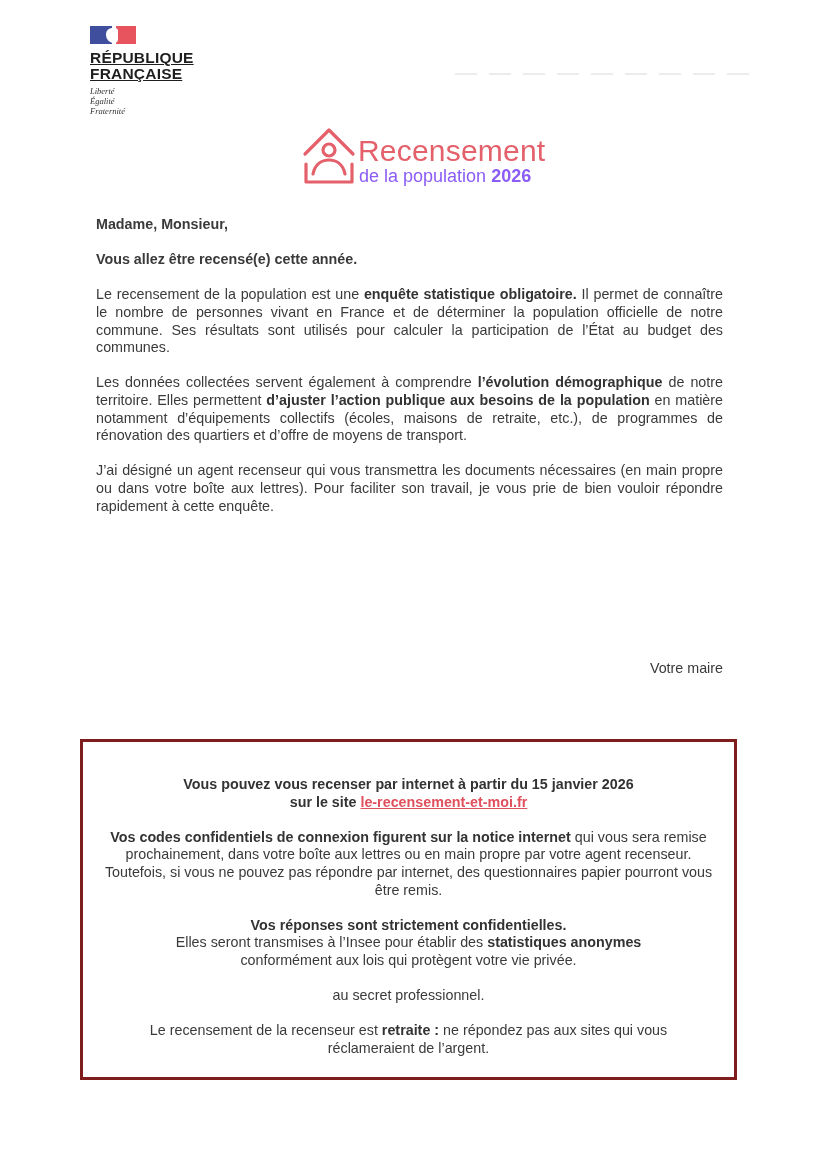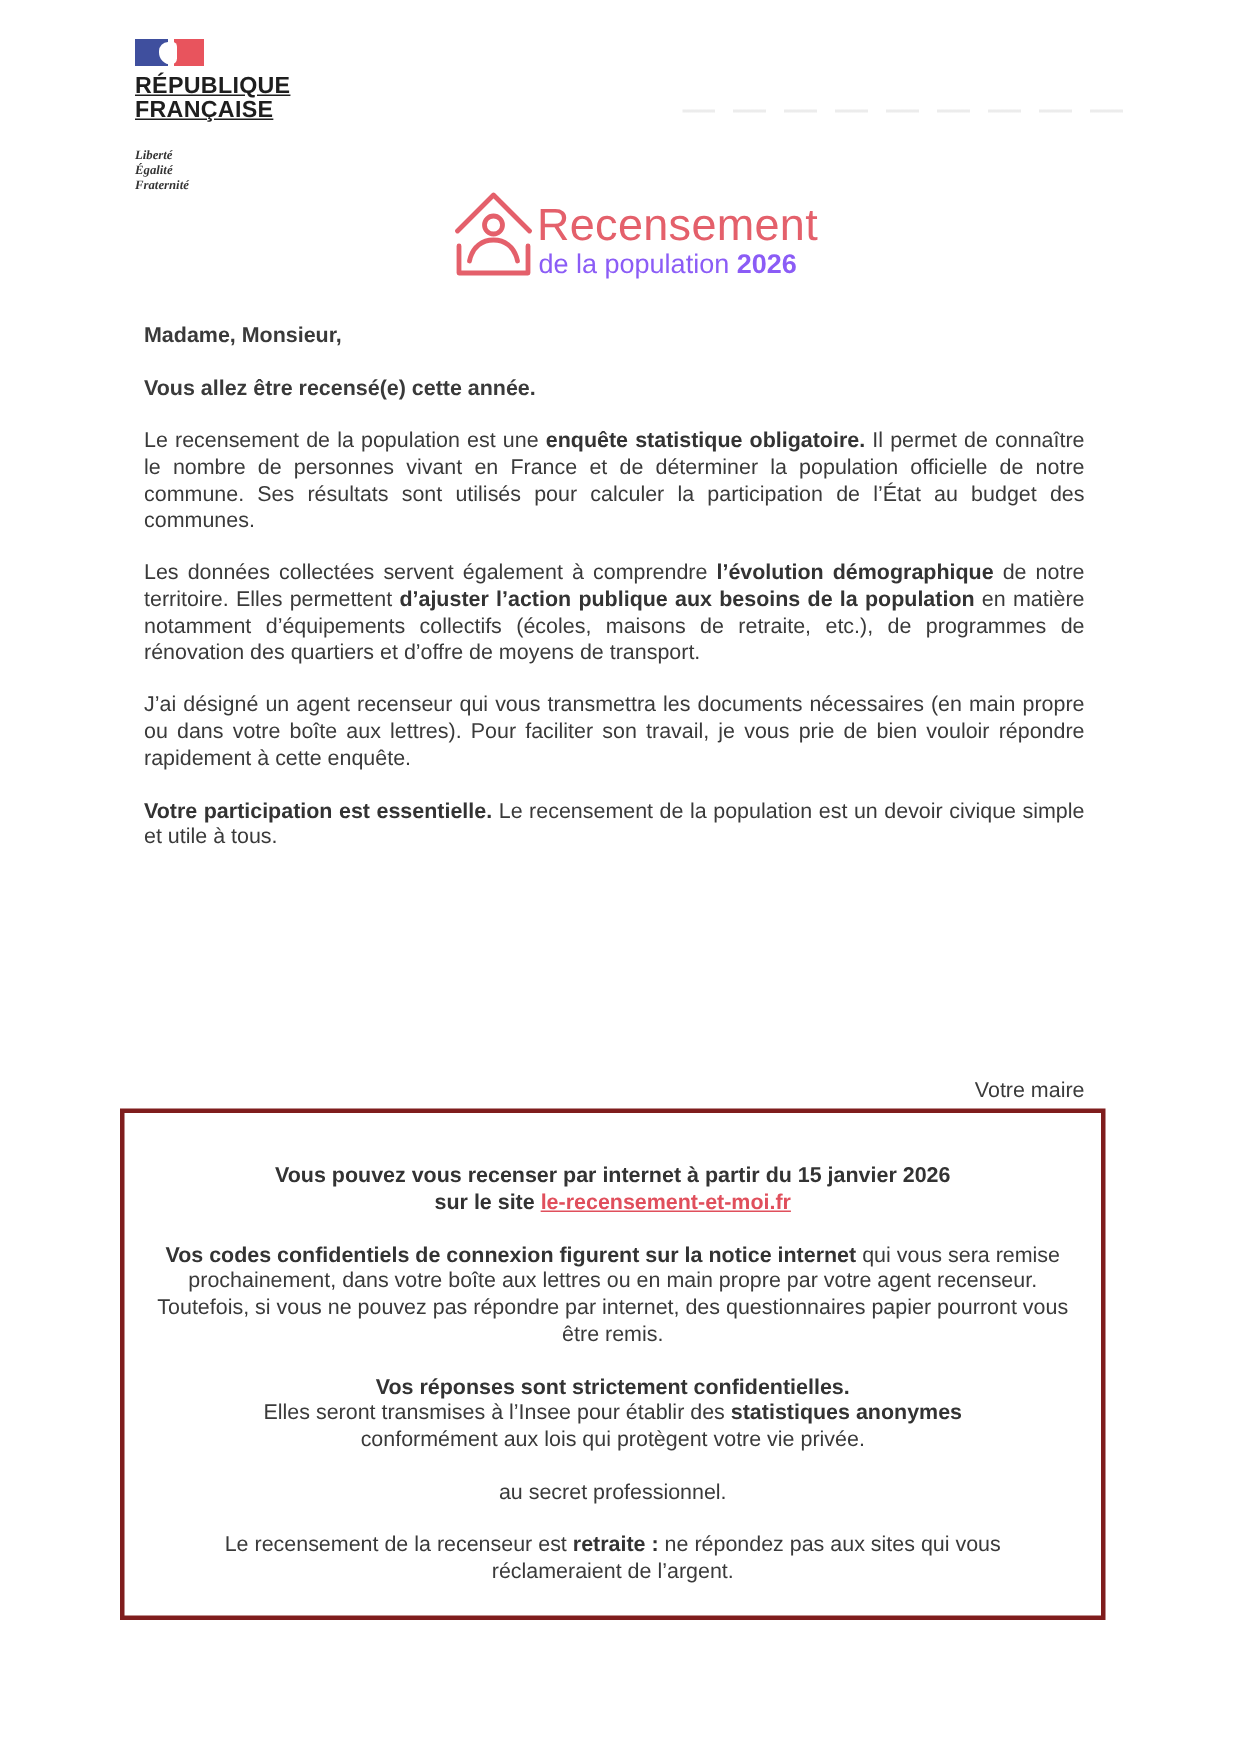--- a/index.html
+++ b/index.html
@@ -7,35 +7,35 @@
          font-family:"Liberation Sans", sans-serif; color:#3a3a3a; }
   .abs { position:absolute; }
 
   
   .rf-block { left:90px; top:26px; }
   .rf-flag { position:relative; width:46px; height:18px; }
   .rf-flag .blue { position:absolute; left:0; top:0; width:22px; height:18px; background:#3f4f9e; }
   .rf-flag .red { position:absolute; left:26px; top:0; width:20px; height:18px; background:#e8545d; }
   .rf-flag .white { position:absolute; left:16px; top:2px; width:12px; height:15px; background:#fff; border-radius:6px 3px 4px 8px; }
   .rf-name { margin-top:6px; font-weight:bold; font-size:15.5px; line-height:16px; color:#1e1e1e; letter-spacing:0.2px;text-decoration:underline; }
-  .rf-motto { margin-top:16px; font-family:"Liberation Serif", serif; font-style:italic; font-size:8.5px; line-height:10px; color:#333;font-weight:bold; }
+  .rf-motto { margin-top:4px; font-family:"Liberation Serif", serif; font-style:italic; font-size:8.5px; line-height:10px; color:#333; }
 
   
   .logo { left:302px; top:124px; width:260px; height:66px; }
   .logo svg { position:absolute; left:0; top:0; }
   .logo-title { position:absolute; left:56px; top:11px; font-size:30px; color:#e4606b; letter-spacing:0.2px; line-height:32px; }
   .logo-sub { position:absolute; left:57px; top:42px; font-size:18px; color:#8b5cf6; line-height:20px; }
   .logo-sub b { font-weight:bold; }
 
   
   .letter { left:96px; top:216px; width:627px; font-size:14.3px; line-height:17.6px; color:#3a3a3a; }
   .letter p { margin:0 0 17.6px 0; text-align:justify; }
   .letter .salute, .letter .lead { font-weight:bold; color:#3a3a3a; }
   .letter b { color:#333; }
-  .sign { left:600px; top:719px; width:123px; text-align:right; font-size:14.3px; color:#3a3a3a; }
+  .sign { left:600px; top:660px; width:123px; text-align:right; font-size:14.3px; color:#3a3a3a; }
 
   
   .infobox { left:80px; top:739px; width:651px; height:335px; border:3px solid #7f1d1d; background:#fff; }
   .infobox-inner { position:absolute; left:0; top:34px; width:100%; text-align:center; font-size:14.3px; line-height:17.6px; color:#3a3a3a; }
   .infobox-inner p { margin:0 0 17.6px 0; }
   .infobox-inner b { color:#333; }
   .site-link { color:#e04f5c; text-decoration:underline; font-weight:bold; }
 
   .faint-line { left:455px; top:73px; width:305px; height:2px; background:repeating-linear-gradient(90deg,#ececec 0 22px,#fff 22px 34px); }
 </style>
@@ -73,21 +73,20 @@
   <div class="logo-title">Recensement</div>
   <div class="logo-sub"><span>de la population</span> <b>2026</b></div>
 </div>
 
 <div class="abs letter">
   <p class="salute">Madame, Monsieur,</p>
   <p class="lead">Vous allez être recensé(e) cette année.</p>
   <p><span>Le recensement de la population est une </span><b>enquête statistique obligatoire.</b><span> Il permet de connaître le nombre de personnes vivant en France et de déterminer la population officielle de notre commune. Ses résultats sont utilisés pour calculer la participation de l’État au budget des communes.</span></p>
   <p><span>Les données collectées servent également à comprendre </span><b>l’évolution démographique</b><span> de notre territoire. Elles permettent </span><b>d’ajuster l’action publique aux besoins de la population</b><span> en matière notamment d’équipements collectifs (écoles, maisons de retraite, etc.), de programmes de rénovation des quartiers et d’offre de moyens de transport.</span></p>
   <p>J’ai désigné un agent recenseur qui vous transmettra les documents nécessaires (en main propre ou dans votre boîte aux lettres). Pour faciliter son travail, je vous prie de bien vouloir répondre rapidement à cette enquête.</p>
-  <p><b>Votre participation est essentielle.</b><span> Le recensement de la population est un devoir civique simple et utile à tous.</span></p>
 </div>
 <div class="abs sign">Votre maire</div>
 
 <div class="abs infobox">
   <div class="infobox-inner">
     <p>
       <b>Vous pouvez vous recenser par internet à partir du 15 janvier 2026</b><br>
       <b>sur le site </b><a class="site-link">le-recensement-et-moi.fr</a>
     </p>
     <p style="padding:0 14px;"><b>Vos codes confidentiels de connexion figurent sur la notice internet</b><span> qui vous sera remise prochainement, dans votre boîte aux lettres ou en main propre par votre agent recenseur. Toutefois, si vous ne pouvez pas répondre par internet, des questionnaires papier pourront vous être remis.</span></p>

